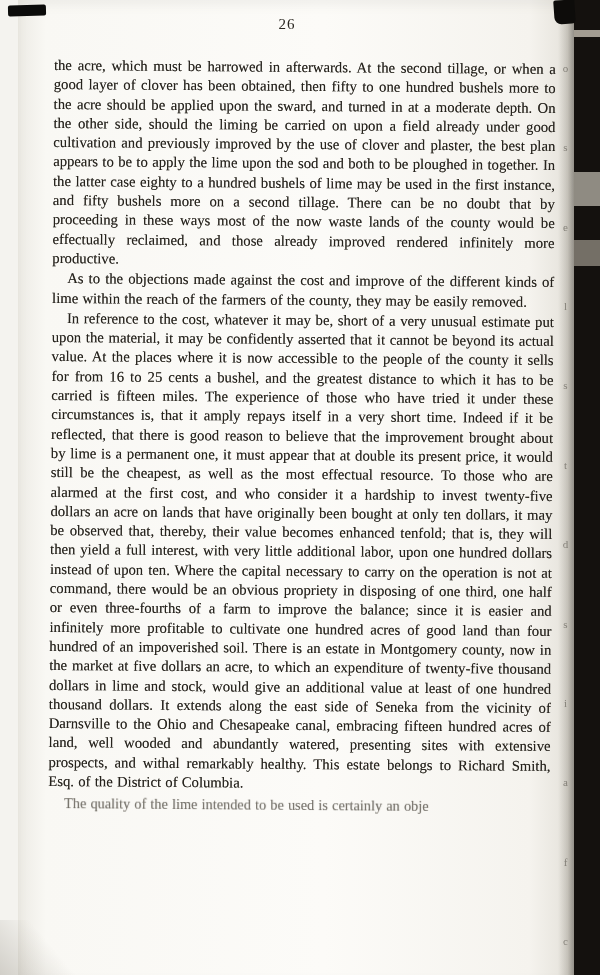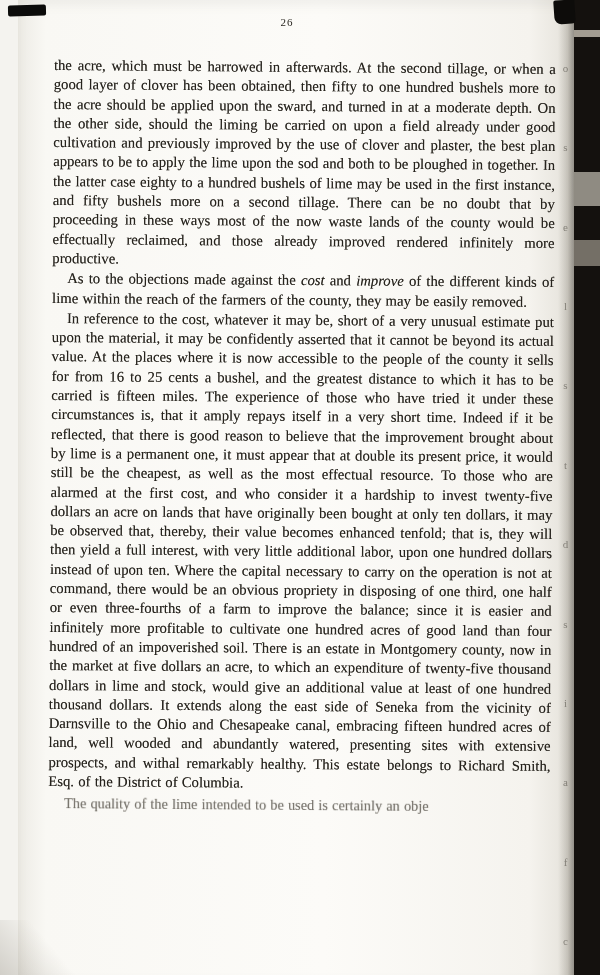--- a/index.html
+++ b/index.html
@@ -51,34 +51,34 @@
   
   .edge-frags {
     position: absolute; right: 29px; top: 62px; bottom: 28px; width: 11px;
     display: flex; flex-direction: column; justify-content: space-between;
     align-items: center; font-size: 11px; color: #48443c; opacity: 0.55;
     filter: blur(0.3px);
   }
 
   .page-number {
     position: absolute; top: 16px; left: 0; width: 574px; text-align: center;
-    font-size: 11px; letter-spacing: 1px; color: #2a2721;
+    font-size: 15px; letter-spacing: 1px; color: #2a2721;
   }
 
   .content {
     position: absolute; left: 54px; top: 56px; width: 502px;
     transform: rotate(0.45deg); transform-origin: 0 0;
     color: #26231d; font-size: 14.7px; line-height: 19.3px;
     text-align: justify; word-spacing: 0.6px;
     text-shadow: 0 0 0.3px rgba(38,35,29,0.55);
   }
   p.para { margin: 0; padding: 0; }
   p.para + p.para { margin-top: 1px; }
   p.indent { text-indent: 15px; }
-  .ital { font-style: italic; }
+  .ital { }
 
   .faded-line {
     margin-top: 3px; text-indent: 16px; font-size: 14.3px;
     color: rgba(72,65,52,0.38); filter: blur(0.5px);
     white-space: nowrap; overflow: hidden;
   }
 </style>
 </head>
 <body>
 

